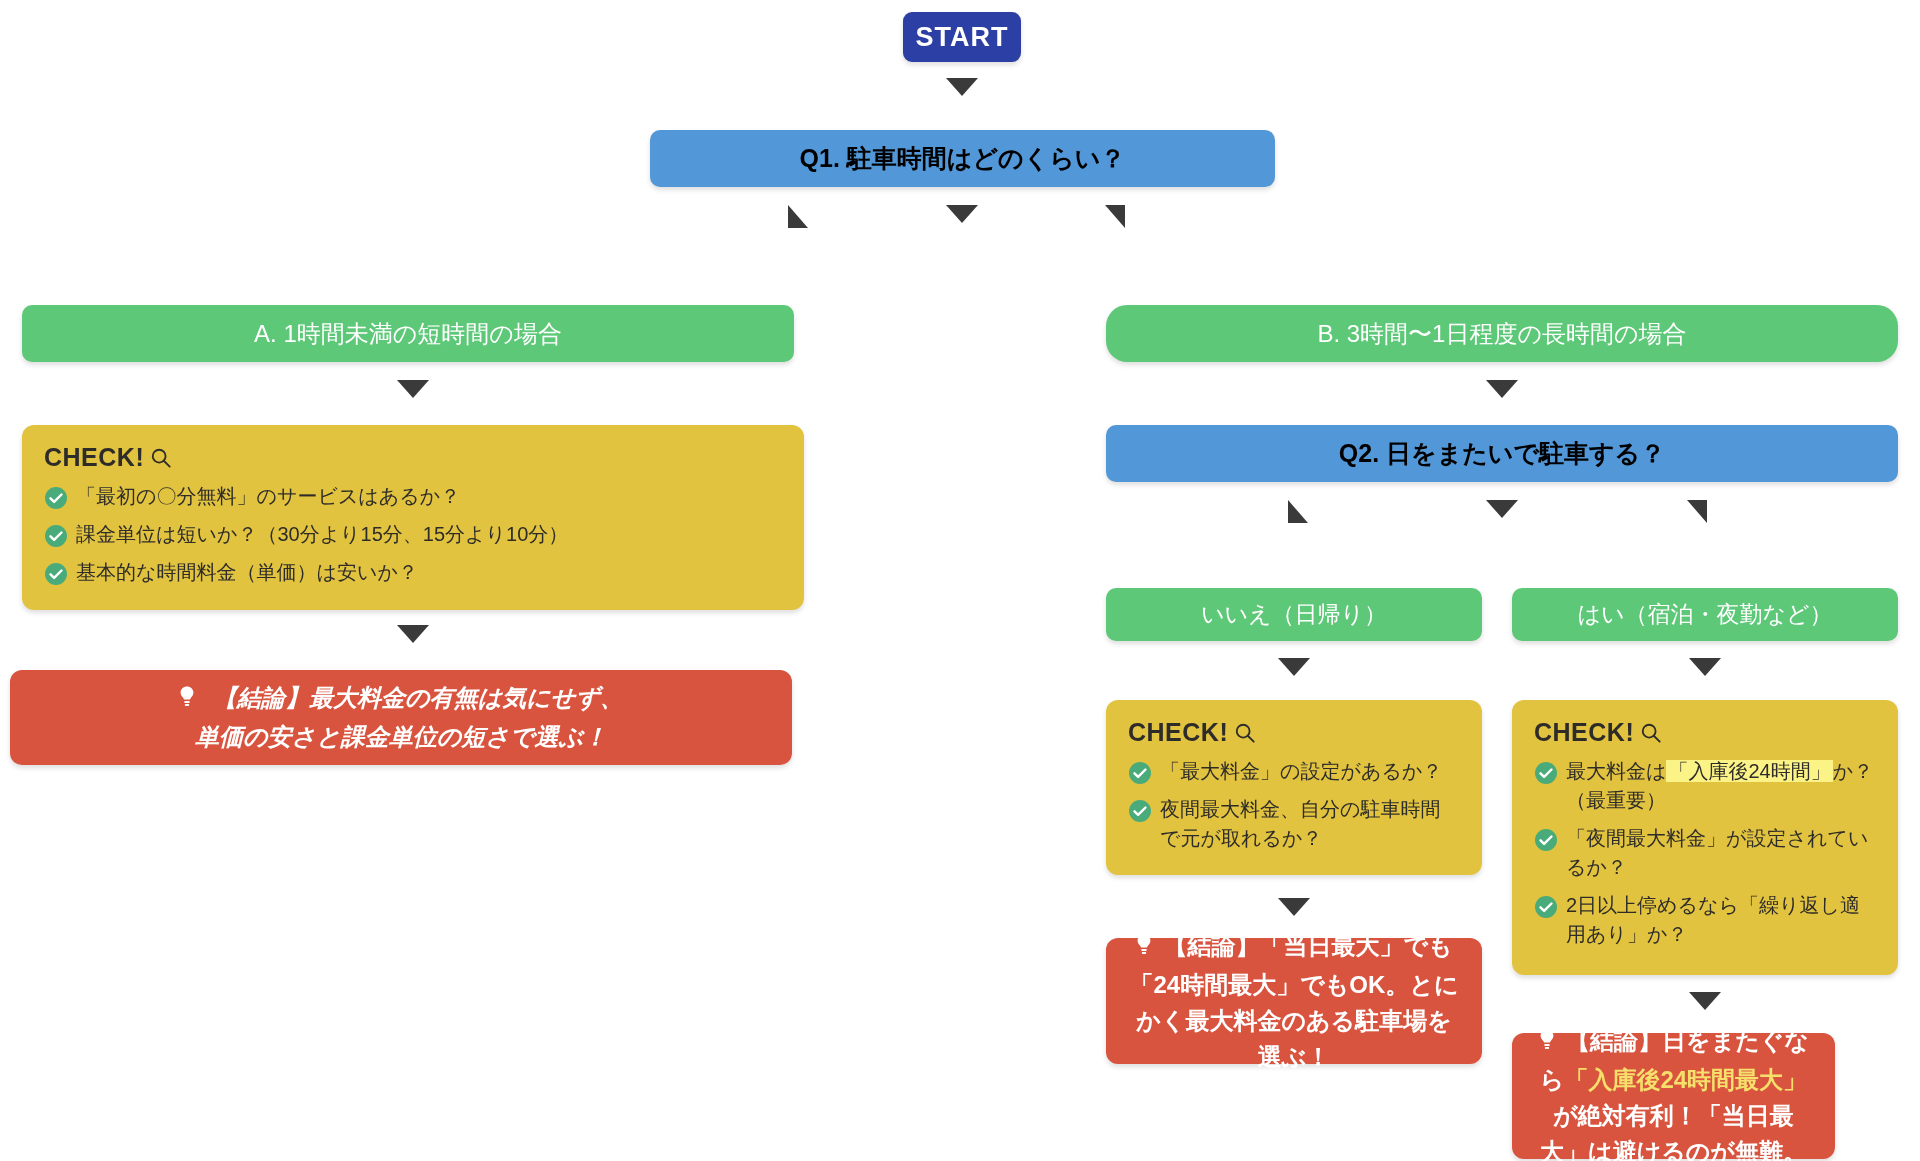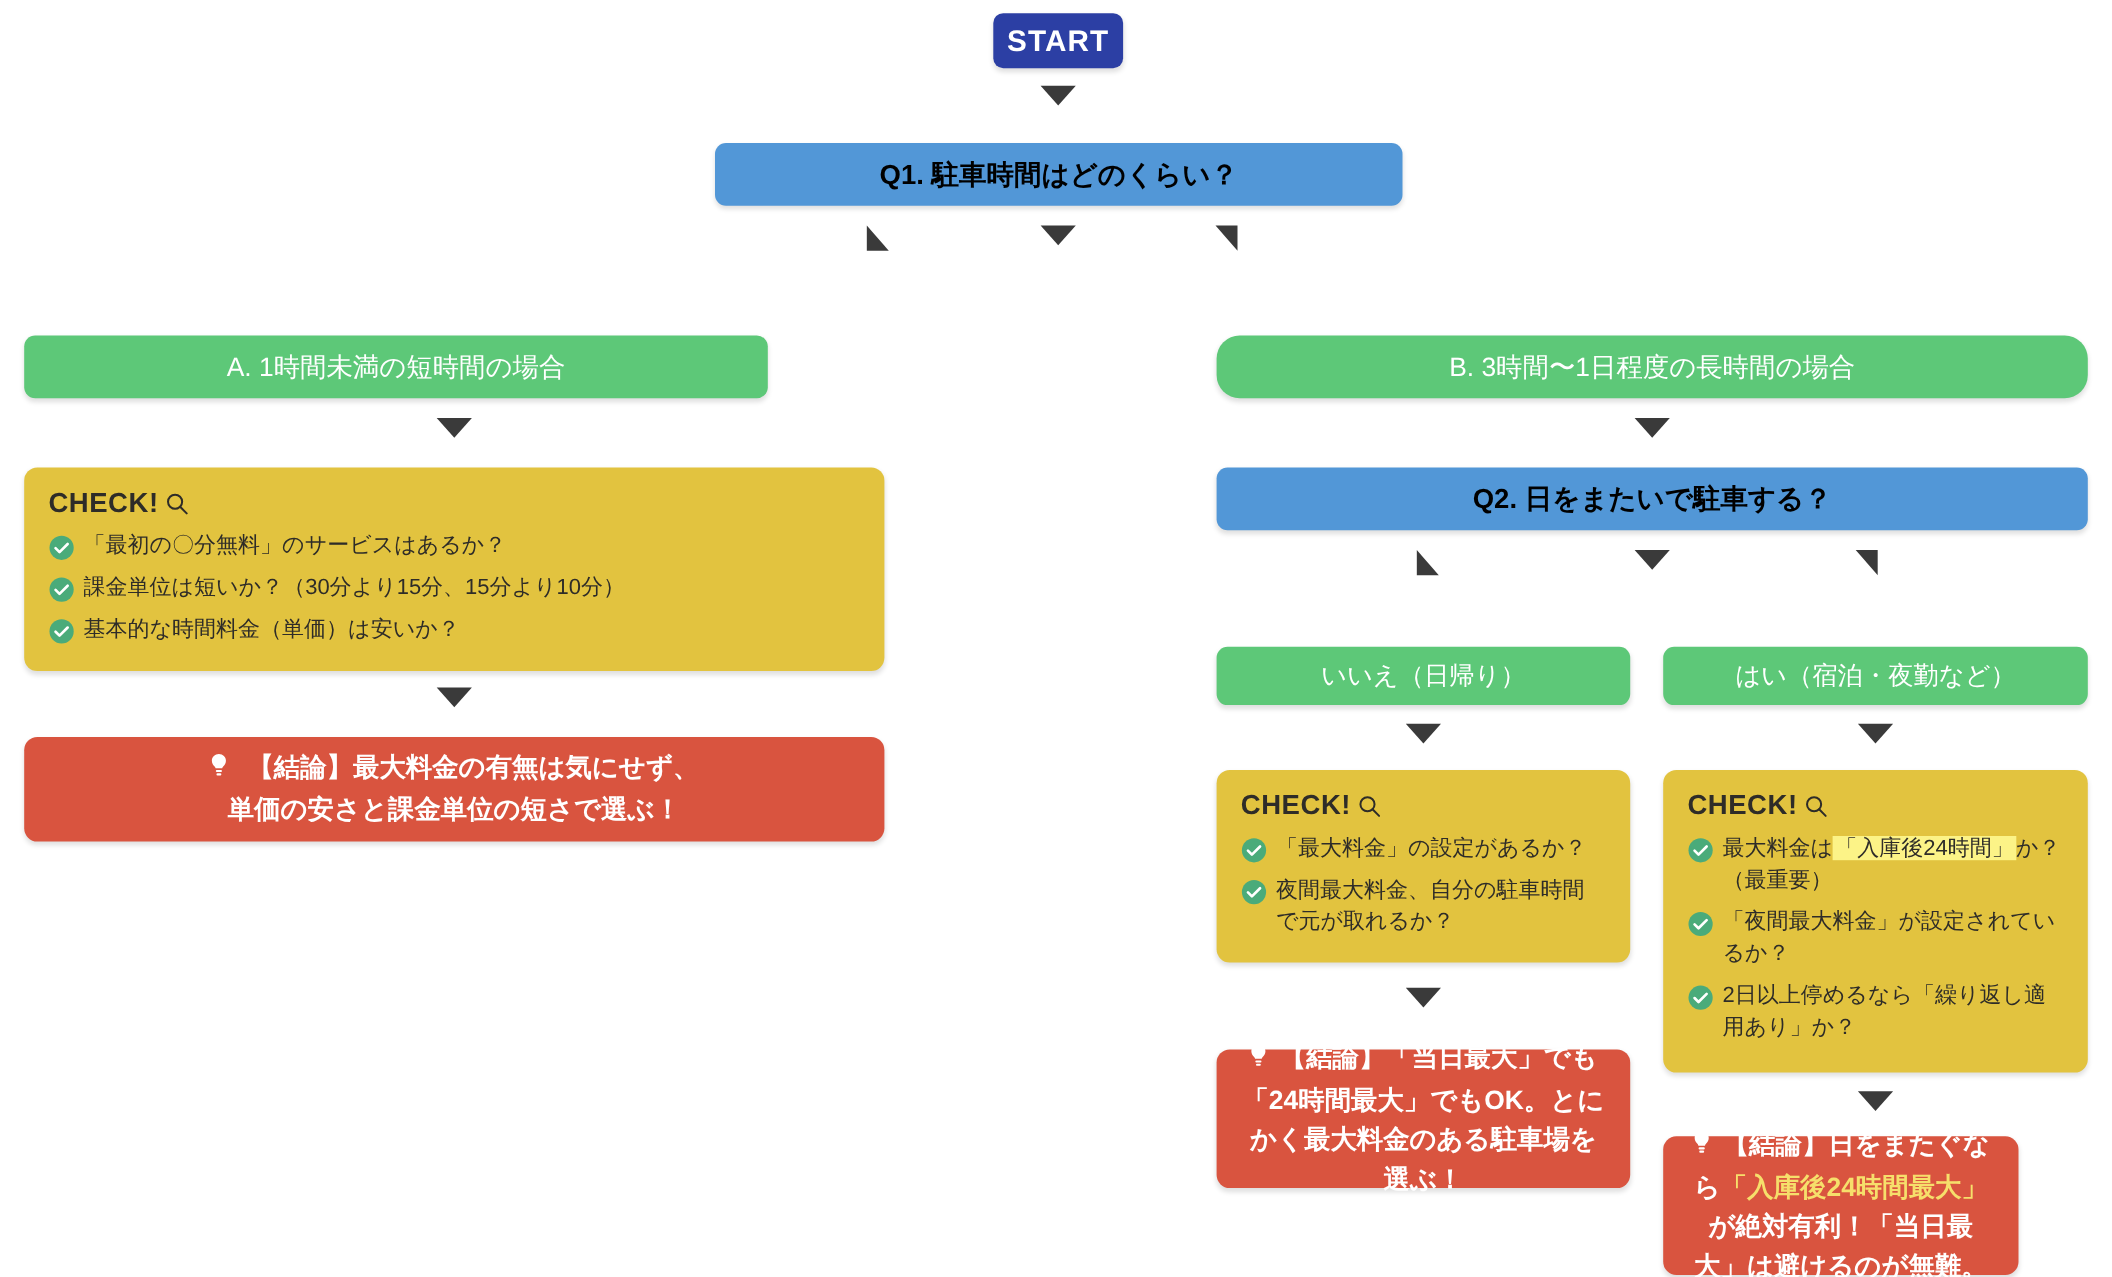--- a/index.html
+++ b/index.html
@@ -148,21 +148,21 @@
   <div class="arrow-down" style="left:946px; top:78px;"></div>
 
   <div class="node node-question" style="left:650px; top:130px; width:625px; height:57px;">
     <span>Q1. 駐車時間はどのくらい？</span>
   </div>
 
   <div class="arrow-corner-left" style="left:788px; top:205px;"></div>
   <div class="arrow-down" style="left:946px; top:205px;"></div>
   <div class="arrow-corner-right" style="left:1105px; top:205px;"></div>
 
-  <div class="node node-branch" style="left:22px; top:305px; width:676px; height:57px;justify-content:center;">
+  <div class="node node-branch" style="left:22px; top:305px; width:772px; height:57px;justify-content:center;">
     <span>A. 1時間未満の短時間の場合</span>
   </div>
 
   <div class="arrow-down" style="left:397px; top:380px;"></div>
 
   <div class="node node-check" style="left:22px; top:425px; width:782px; height:185px;">
     <div class="check-title">
       <span>CHECK!</span>
       <span class="magnifier">
         <svg width="22" height="22" viewBox="0 0 24 24" fill="none" stroke="#2e2c28" stroke-width="2">
@@ -197,21 +197,21 @@
               <path d="M6.5 12.3l3.6 3.6 7.4-7.4" fill="none" stroke="#ffffff" stroke-width="2.4" stroke-linecap="round" stroke-linejoin="round"></path>
             </svg>
         </span>
         <span>基本的な時間料金（単価）は安いか？</span>
       </li>
     </ul>
   </div>
 
   <div class="arrow-down" style="left:397px; top:625px;"></div>
 
-  <div class="node node-conclusion" style="left:22px; top:670px; width:782px; height:95px; display:flex; flex-direction:column; justify-content:center;">
+  <div class="node node-conclusion" style="left:10px; top:670px; width:782px; height:95px; display:flex; flex-direction:column; justify-content:center;font-style:italic;">
     <div>
       <span class="bulb">
         <svg width="18" height="24" viewBox="0 0 18 24">
           <path d="M9 1.5C5.4 1.5 2.6 4.2 2.6 7.6c0 2.3 1.2 3.8 2.3 5 .6.7 1 1.2 1.1 1.9h6c.1-.7.5-1.2 1.1-1.9 1.1-1.2 2.3-2.7 2.3-5C15.4 4.2 12.6 1.5 9 1.5z" fill="#ffffff"></path>
           <rect x="6.2" y="16" width="5.6" height="1.9" rx="0.9" fill="#ffffff"></rect>
           <rect x="6.8" y="19" width="4.4" height="1.9" rx="0.9" fill="#ffffff"></rect>
         </svg>
       </span>
       <span>【結論】最大料金の有無は気にせず、</span>
     </div>
@@ -265,21 +265,21 @@
               <path d="M6.5 12.3l3.6 3.6 7.4-7.4" fill="none" stroke="#ffffff" stroke-width="2.4" stroke-linecap="round" stroke-linejoin="round"></path>
             </svg>
         </span>
         <span>夜間最大料金、自分の駐車時間で元が取れるか？</span>
       </li>
     </ul>
   </div>
 
   <div class="arrow-down" style="left:1278px; top:898px;"></div>
 
-  <div class="node node-conclusion" style="left:1106px; top:938px; width:376px; height:126px; text-align:center;margin-top:16px;">
+  <div class="node node-conclusion" style="left:1106px; top:938px; width:376px; height:126px; text-align:center;">
     <div>
       <span class="bulb">
         <svg width="18" height="24" viewBox="0 0 18 24">
           <path d="M9 1.5C5.4 1.5 2.6 4.2 2.6 7.6c0 2.3 1.2 3.8 2.3 5 .6.7 1 1.2 1.1 1.9h6c.1-.7.5-1.2 1.1-1.9 1.1-1.2 2.3-2.7 2.3-5C15.4 4.2 12.6 1.5 9 1.5z" fill="#ffffff"></path>
           <rect x="6.2" y="16" width="5.6" height="1.9" rx="0.9" fill="#ffffff"></rect>
           <rect x="6.8" y="19" width="4.4" height="1.9" rx="0.9" fill="#ffffff"></rect>
         </svg>
       </span><span>【結論】「当日最大」でも「24時間最大」でもOK。とにかく最大料金のある駐車場を選ぶ！</span>
     </div>
   </div>

